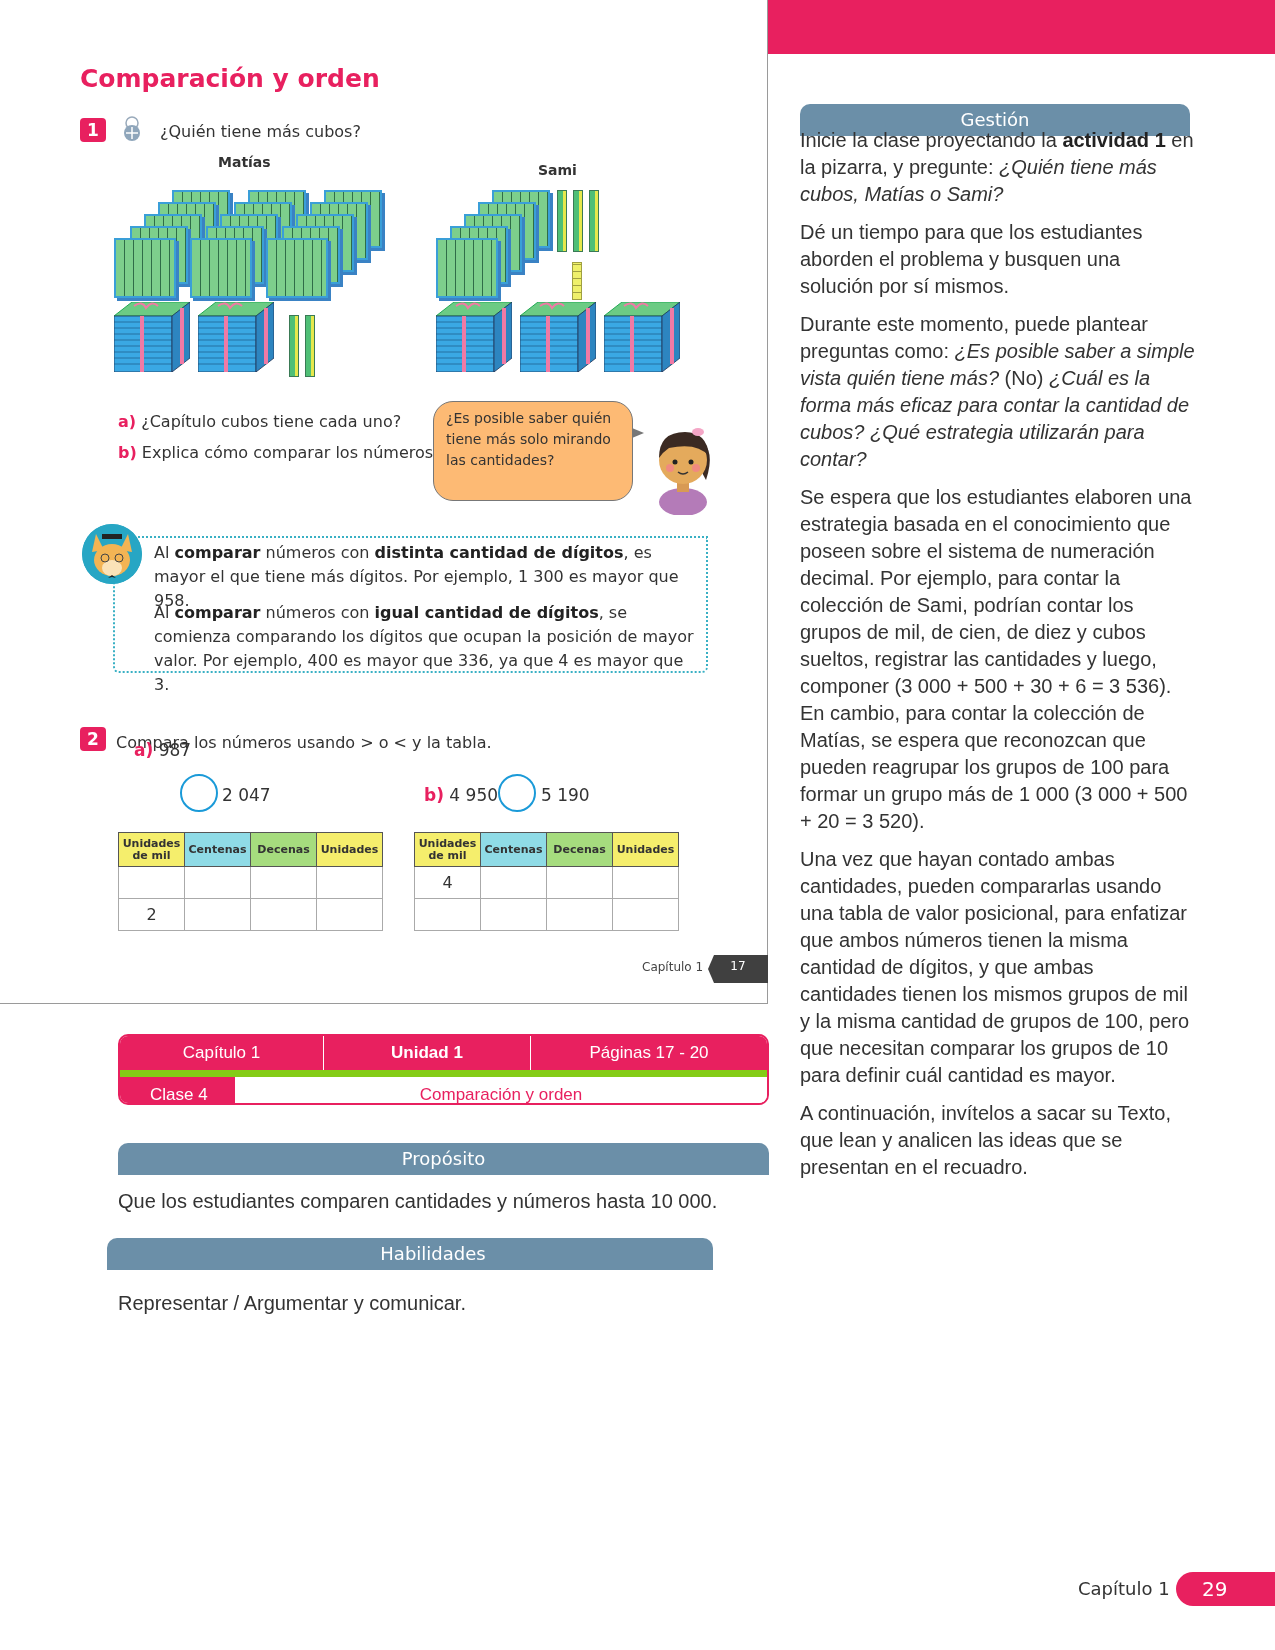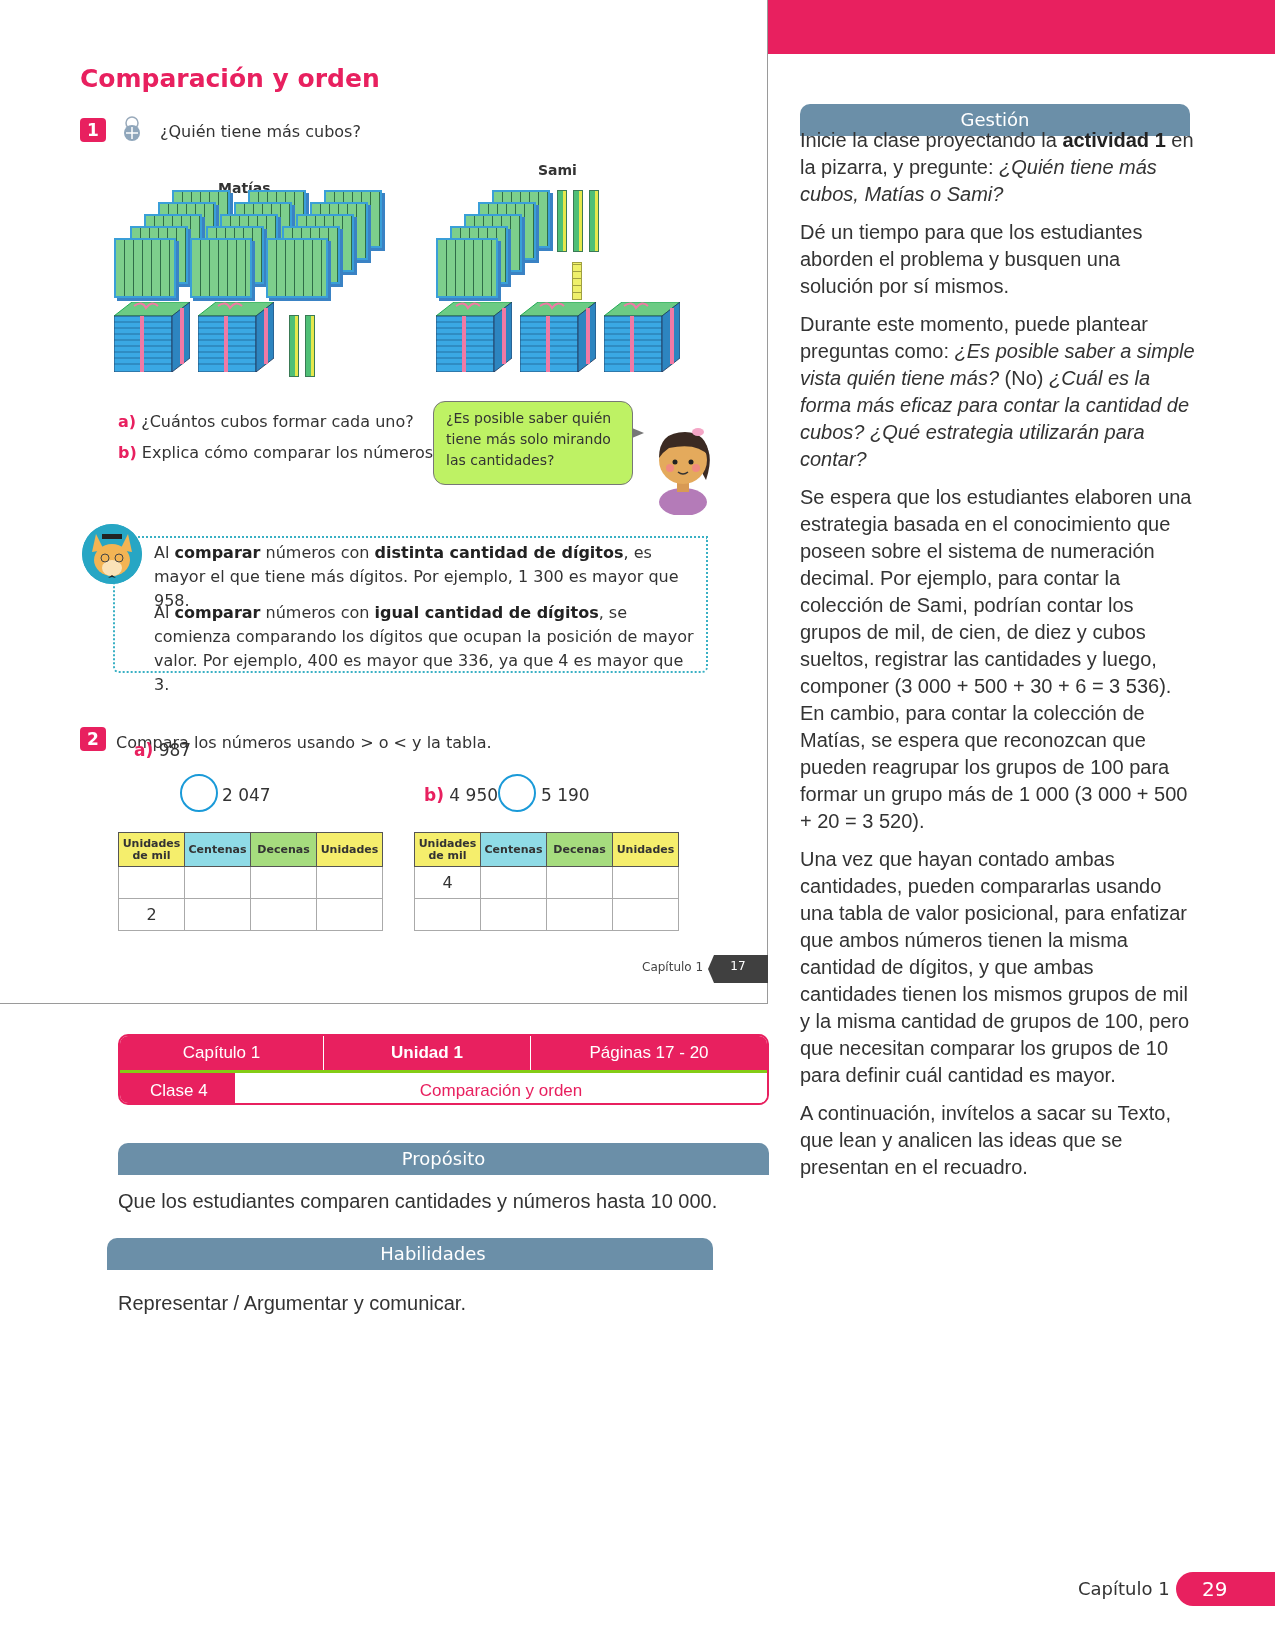--- a/index.html
+++ b/index.html
@@ -29,22 +29,22 @@
     background-image: repeating-linear-gradient(90deg, transparent 0 8px, #2f6d48 8px 9px); }
   .hund-cube { position: absolute; width: 76px; height: 70px; }
   .ten-rod { position: absolute; width: 8px; height: 60px; background: #4fbf76;
     border-right: 3px solid #e6e84c; outline: 1px solid #3a7a55; }
   .unit-rod { position: absolute; width: 8px; height: 36px; background: #eff06a; outline: 1px solid #a0a040;
     background-image: repeating-linear-gradient(0deg, transparent 0 6px, #a0a040 6px 7px); }
 
   .sub-q { position: absolute; font-size: 16px; color: #333; }
   .sub-q b { color: #e8205f; }
   .speech {
-    position: absolute; left: 433px; top: 401px; width: 200px; height: 84px;
-    border: 1px solid #777; border-radius: 12px; background: #bef264;
+    position: absolute; left: 433px; top: 401px; width: 200px; height: 100px;
+    border: 1px solid #777; border-radius: 20px; background: #fdba74;
     padding: 6px 12px; font-size: 14px; line-height: 21px; color: #333;
   }
   .speech:after {
     content: ""; position: absolute; right: -12px; top: 26px; width: 0; height: 0;
     border-left: 12px solid #777; border-top: 5px solid transparent; border-bottom: 5px solid transparent;
   }
   .girl { position: absolute; left: 648px; top: 420px; width: 70px; height: 95px; }
 
   .info-box {
     position: absolute; left: 113px; top: 536px; width: 595px; height: 137px;
@@ -76,21 +76,21 @@
   .top-bar { position: absolute; left: 768px; top: 0; width: 507px; height: 54px; background: #e8205f; }
 
   
   .lesson-box {
     position: absolute; left: 118px; top: 1034px; width: 651px; height: 71px;
     border: 2px solid #e8205f; border-radius: 10px; overflow: hidden; font-family: "Liberation Sans", sans-serif;
   }
   .lb-row1 { display: flex; height: 34px; background: #e8205f; color: #fff; font-size: 17px; }
   .lb-row1 div { flex: none; text-align: center; line-height: 34px; border-right: 1px solid #fff; }
   .lb-row1 div:last-child { border-right: none; }
-  .lb-row2 { display: flex; height: 50px; border-top: 3px solid #84cc16; }
+  .lb-row2 { display: flex; height: 50px; border-top: 7px solid #84cc16; }
   .lb-clase { width: 115px; background: #e8205f; color: #fff; font-size: 17px; line-height: 35px; padding-left: 30px; }
   .lb-topic { flex: 1; text-align: center; color: #e8205f; font-size: 17px; line-height: 35px; background: #fff; }
 
   .section-head {
     position: absolute; height: 32px; background: #6b8fa8; color: #fff; border-radius: 10px 10px 0 0;
     font-family: "DejaVu Sans", sans-serif; font-size: 18px; text-align: center; line-height: 32px;
   }
   .body-text { position: absolute; font-family: "Liberation Sans", sans-serif; font-size: 20px; color: #333; line-height: 27px; }
 
   
@@ -112,21 +112,21 @@
   <div class="sp-title">Comparación y orden</div>
 
   <div class="num-badge" style="left:80px;top:118px;">1</div>
   <svg class="group-icon" style="left:120px;top:116px;" viewBox="0 0 24 26">
     <circle cx="12" cy="7" r="6" fill="none" stroke="#9ab" stroke-width="1.5"></circle>
     <circle cx="12" cy="17" r="8" fill="#8fa6bb"></circle>
     <path d="M6 17h12M12 11v12" stroke="#fff" stroke-width="1.5"></path>
   </svg>
   <div class="q-text" style="left:160px;top:122px;">¿Quién tiene más cubos?</div>
 
-  <div class="owner-label" style="left:218px;top:180px;">Matías</div>
+  <div class="owner-label" style="left:218px;top:154px;">Matías</div>
   <div class="owner-label" style="left:538px;top:162px;">Sami</div>
 
   <div>
     <div class="thou-plate" style="left:172px;top:190px;"></div>
     <div class="thou-plate" style="left:158px;top:202px;"></div>
     <div class="thou-plate" style="left:144px;top:214px;"></div>
     <div class="thou-plate" style="left:130px;top:226px;"></div>
     <div class="thou-plate" style="left:114px;top:238px;width:62px;height:60px;"></div>
 
     <div class="thou-plate" style="left:248px;top:190px;"></div>
@@ -243,21 +243,21 @@
       <line x1="0" y1="56" x2="58" y2="56"></line>
         <line x1="0" y1="62" x2="58" y2="62"></line>
     </g>
     <rect x="26" y="14" width="4" height="56" fill="#f07aa5"></rect>
     <rect x="66" y="6" width="4" height="56" fill="#f07aa5"></rect>
     <path d="M20 4 q8 -6 12 2 q6 -8 12 -2" fill="none" stroke="#f07aa5" stroke-width="2"></path>
   </svg>
 
   <div class="sub-q" style="left:118px;top:412px;">
     <b>a)</b>
-    <span>¿Cuántos cubos formar cada uno?</span>
+    <span>¿Capítulo cubos tiene cada uno?</span>
   </div>
   <div class="sub-q" style="left:118px;top:443px;">
     <b>b)</b>
     <span>Explica cómo comparar los números.</span>
   </div>
 
   <div class="speech">¿Es posible saber quién tiene más solo mirando las cantidades?</div>
 
   <svg class="girl" viewBox="0 0 70 95">
     <ellipse cx="35" cy="82" rx="24" ry="14" fill="#b47bb8"></ellipse>

